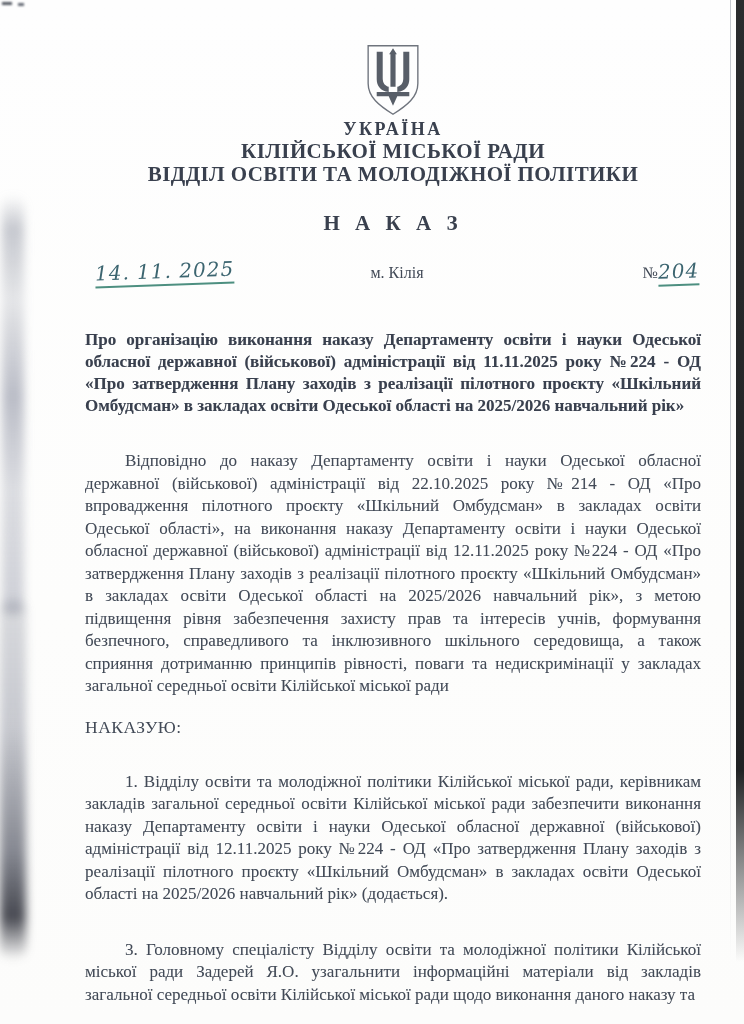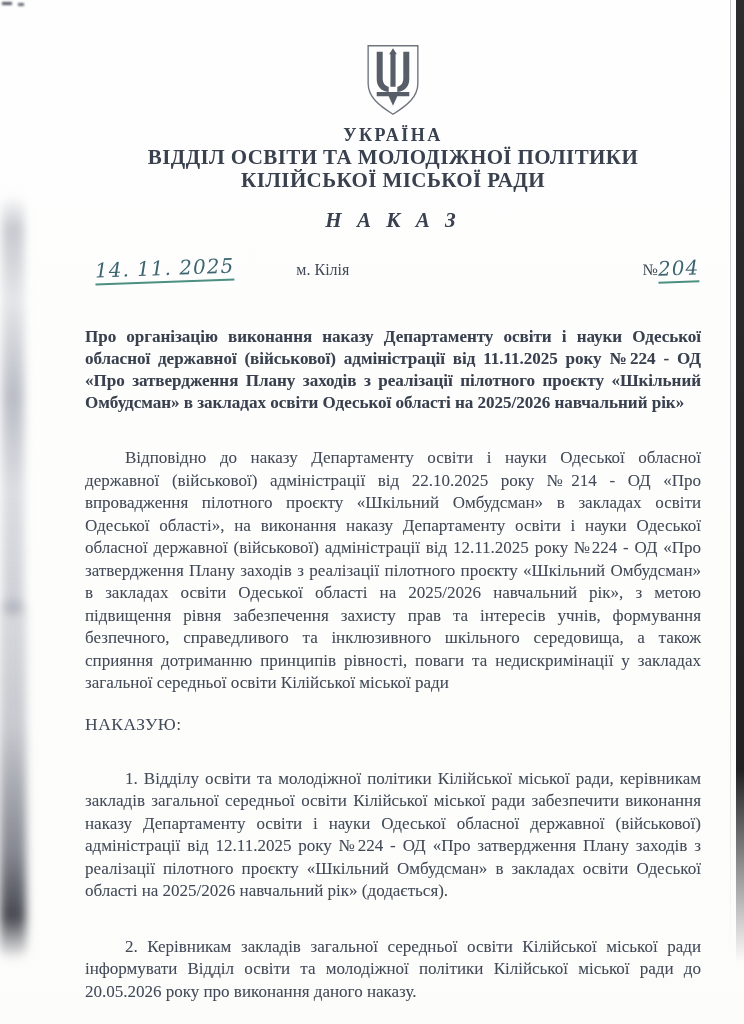--- a/index.html
+++ b/index.html
@@ -61,42 +61,41 @@
     position: absolute; left: 85px; top: 0; width: 616px;
     color: #424a57;
   }
   .emblem {
     margin: 44px auto 0 auto;
     width: 62px; height: 72px;
     display: block;
   }
   .center { text-align: center; }
   .country {
-    margin-top: 9px;
+    margin-top: 3px;
     font-size: 18px; font-weight: bold; letter-spacing: 2.5px;
     color: #3a414f;
   }
   .orgline {
     font-size: 21px; font-weight: bold; letter-spacing: 0.4px;
     line-height: 23px; color: #39404e;
   }
   .doctype {
-    margin-top: 16px;
+    margin-top: 25px;
     font-size: 21px; font-weight: bold; letter-spacing: 5px;
     color: #39404e;
-    font-style: italic;
   }
   .dateline {
     margin-top: 23px;
     display: flex; align-items: baseline;
     font-size: 16px;
   }
   .dateline .col { flex: 1; }
   .dl-left  { text-align: left; padding-left: 10px; }
-  .dl-mid   { }
+  .dl-mid   { text-align: center; }
   .dl-right { text-align: right; padding-right: 2px; white-space: nowrap; }
   .hw {
     font-family: "DejaVu Serif", serif;
     font-style: italic;
     color: #3c6570;
     font-size: 20px;
     letter-spacing: 1px;
     display: inline-block;
     transform: rotate(-2deg);
   }
@@ -150,22 +149,22 @@
         <g fill="#585e68">
           <path d="M13 9 L20 9 L20 40 C20 46 23 49 27 50 L27 56 C17 55 13 48 13 41 Z"></path>
           <path d="M51 9 L44 9 L44 40 C44 46 41 49 37 50 L37 56 C47 55 51 48 51 41 Z"></path>
           <path d="M32 5 L36.5 12 L35 12 L35 50 L29 50 L29 12 L27.5 12 Z"></path>
           <path d="M13 56 L51 56 L51 61 L37 61 L32 72 L27 61 L13 61 Z"></path>
         </g>
       </svg>
     </div>
 
     <div class="country center">УКРАЇНА</div>
+    <div class="orgline center">КІЛІЙСЬКОЇ МІСЬКОЇ РАДИ</div>
     <div class="orgline center">ВІДДІЛ ОСВІТИ ТА МОЛОДІЖНОЇ ПОЛІТИКИ</div>
-    <div class="orgline center">КІЛІЙСЬКОЇ МІСЬКОЇ РАДИ</div>
     <div class="doctype center">Н А К А З</div>
 
     <div class="dateline">
       <div class="col dl-left">
         <span class="hw hw-underline">14. 11. 2025</span>
       </div>
       <div class="col dl-mid">
         <span>м. Кілія</span>
       </div>
       <div class="col dl-right">
@@ -173,17 +172,16 @@
       </div>
     </div>
 
     <p class="subject">Про організацію виконання наказу Департаменту освіти і науки Одеської обласної державної (військової) адміністрації від 11.11.2025 року №224 - ОД «Про затвердження Плану заходів з реалізації пілотного проєкту «Шкільний Омбудсман» в закладах освіти Одеської області на 2025/2026 навчальний рік»</p>
 
     <p class="para">Відповідно до наказу Департаменту освіти і науки Одеської обласної державної (військової) адміністрації від 22.10.2025 року №214 - ОД «Про впровадження пілотного проєкту «Шкільний Омбудсман» в закладах освіти Одеської області», на виконання наказу Департаменту освіти і науки Одеської обласної державної (військової) адміністрації від 12.11.2025 року №224 - ОД «Про затвердження Плану заходів з реалізації пілотного проєкту «Шкільний Омбудсман» в закладах освіти Одеської області на 2025/2026 навчальний рік», з метою підвищення рівня забезпечення захисту прав та інтересів учнів, формування безпечного, справедливого та інклюзивного шкільного середовища, а також сприяння дотриманню принципів рівності, поваги та недискримінації у закладах загальної середньої освіти Кілійської міської ради</p>
 
     <p class="orderword">НАКАЗУЮ:</p>
 
     <p class="para">1. Відділу освіти та молодіжної політики Кілійської міської ради, керівникам закладів загальної середньої освіти Кілійської міської ради забезпечити виконання наказу Департаменту освіти і науки Одеської обласної державної (військової) адміністрації від 12.11.2025 року №224 - ОД «Про затвердження Плану заходів з реалізації пілотного проєкту «Шкільний Омбудсман» в закладах освіти Одеської області на 2025/2026 навчальний рік» (додається).</p>
-    <p class="para">2. Керівникам закладів загальної середньої освіти Кілійської міської ради інформувати Відділ освіти та молодіжної політики Кілійської міської ради до 20.05.2026 року про виконання даного наказу.</p>
     <p class="para">3. Головному спеціалісту Відділу освіти та молодіжної політики Кілійської міської ради Задерей Я.О. узагальнити інформаційні матеріали від закладів загальної середньої освіти Кілійської міської ради щодо виконання даного наказу та</p>
 
   </div>
 </div>
 
 </body></html>

